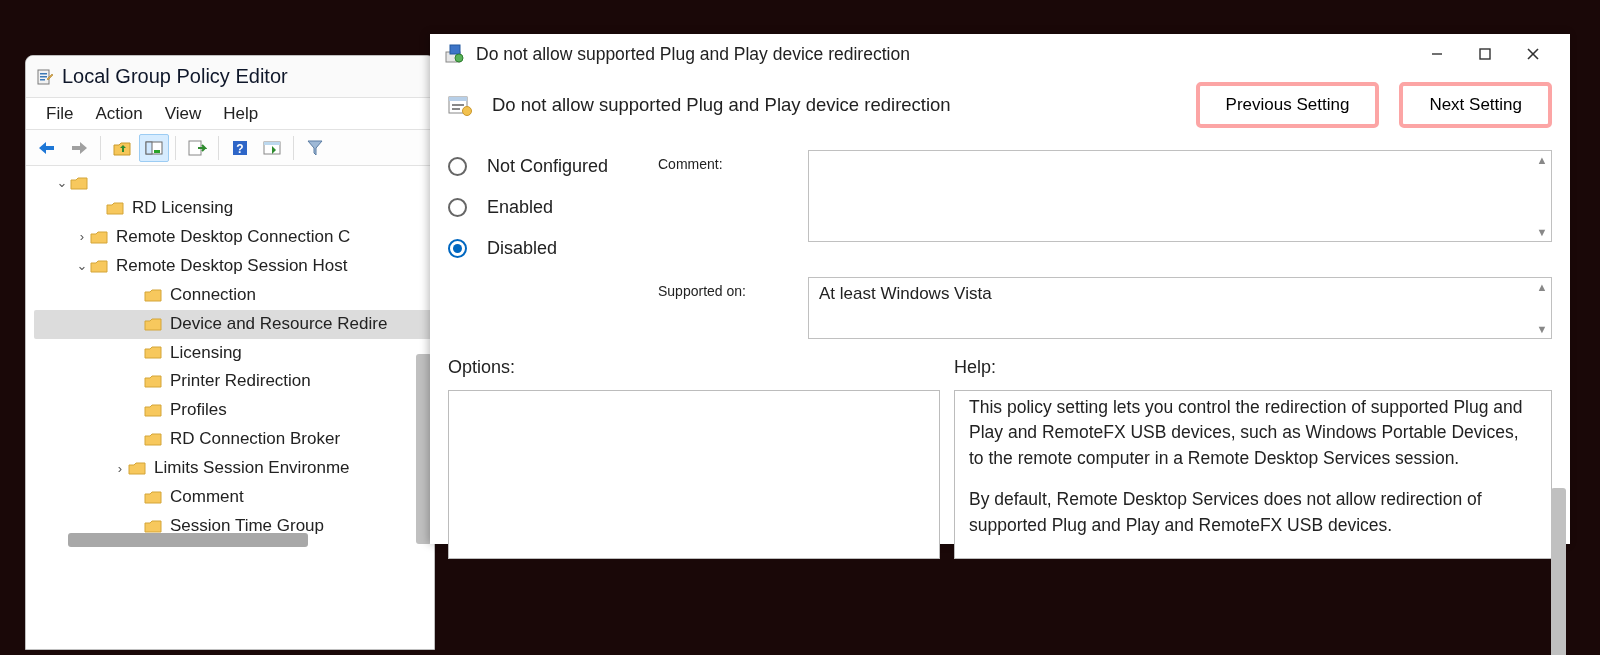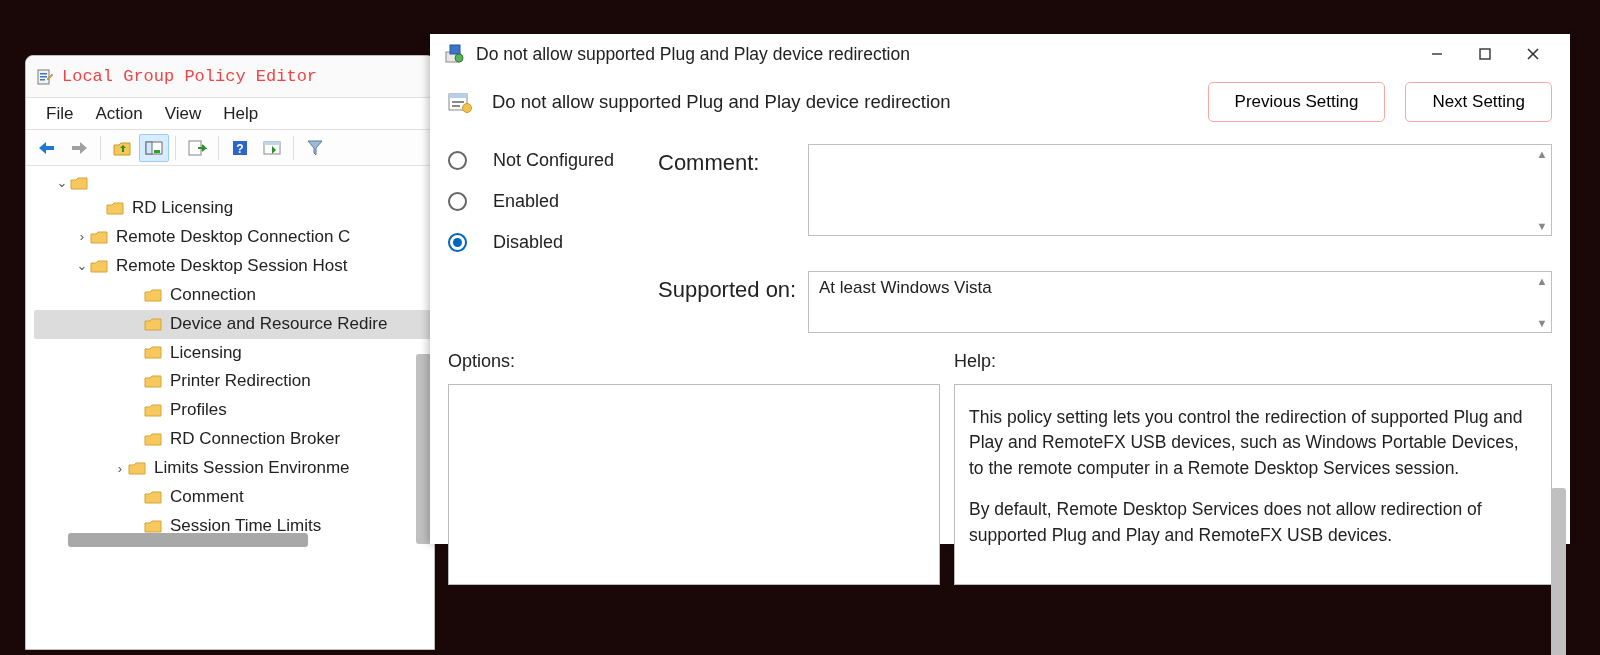--- a/index.html
+++ b/index.html
@@ -33,23 +33,22 @@
     align-items: center;
     padding: 0 10px;
     background: #fafafa;
     border-bottom: 1px solid #e2e2e2;
   }
   .gpedit-title-icon {
     width: 18px; height: 18px; margin-right: 8px;
     display: inline-flex; align-items: center; justify-content: center;
   }
   .gpedit-title {
-    font-size: 17px;
-    color: #ef4444;
-    font-family: Liberation Mono, monospace;
+    font-size: 20px;
+    color: #0f172a;
   }
   .gpedit-menubar {
     height: 32px;
     display: flex;
     align-items: center;
     gap: 22px;
     padding: 0 20px;
     font-size: 17px;
     border-bottom: 1px solid #e2e2e2;
   }
@@ -150,44 +149,44 @@
   .pd-header-row {
     display: flex;
     align-items: center;
     gap: 20px;
     margin-bottom: 22px;
   }
   .pd-header-icon { width: 24px; height: 22px; display: inline-flex; }
   .pd-header-title { font-size: 18.5px; flex: 1; }
   .pd-nav-btn {
     background: #fff;
-    border: 1px solid #fca5a5;
+    border: 4px solid #fca5a5;
     border-radius: 5px;
     padding: 9px 26px;
     font-size: 17px;
     font-family: inherit;
     cursor: default;
   }
   .pd-grid {
     display: grid;
     grid-template-columns: 200px 140px 1fr;
     column-gap: 10px;
     row-gap: 18px;
     align-items: start;
   }
   .radio-col { display: flex; flex-direction: column; gap: 20px; padding-top: 6px; }
-  .radio-item { display: flex; align-items: center; gap: 26px; font-size: 18px; }
+  .radio-item { display: flex; align-items: center; gap: 20px; font-size: 18px; }
   .radio-outer {
     width: 19px; height: 19px; border-radius: 50%;
     border: 2px solid #666;
     display: flex; align-items: center; justify-content: center;
   }
   .radio-outer.checked { border-color: #0067c0; }
   .radio-dot { width: 9px; height: 9px; border-radius: 50%; background: #0067c0; }
-  .fieldlabel { font-size: 22px; padding-top: 6px; }
+  .fieldlabel { font-size: 14px; padding-top: 6px; }
   .textbox {
     border: 1px solid #c0c0c0;
     background: #fff;
     min-height: 92px;
     position: relative;
     padding: 6px 24px 6px 10px;
     font-size: 17px;
   }
   .textbox.small { min-height: 62px; }
   .textbox-scrollbar {
@@ -205,21 +204,21 @@
     display: grid;
     grid-template-columns: 492px 1fr;
     column-gap: 14px;
     row-gap: 12px;
     flex: 1;
   }
   .lower-label { font-size: 18px; }
   .lower-box {
     border: 1px solid #bcbcbc;
     background: #fff;
-    padding: 20px 14px;
+    padding: 4px 14px;
     font-size: 17.5px;
     line-height: 1.45;
     overflow: hidden;
   }
   .help-para { margin: 0 0 16px 0; }
   .dialog-scroll-vert {
     position: absolute;
     right: 4px; top: 454px;
     width: 15px; height: 180px;
     background: #c0c0c0;
@@ -427,21 +426,21 @@
         <span>Comment</span>
       </div>
     <div class="tree-row">
         <span class="indent i3"></span>
         <span class="expander"></span>
         <span class="folder-icon">
           <svg width="18" height="15" viewBox="0 0 18 15">
             <path d="M1 4 L6 4 L8 2 L17 2 L17 13 L1 13 Z" fill="#f7c85d" stroke="#d4a538"></path>
           </svg>
         </span>
-        <span>Session Time Limits</span>
+        <span>Session Time Group</span>
       </div>
 
     <div class="tree-scroll-vert"></div>
     <div class="tree-scroll-horiz"></div>
   </div>
 </div>
 
 <div class="policy-dialog">
   <div class="pd-titlebar">
     <span class="pd-title-icon">

